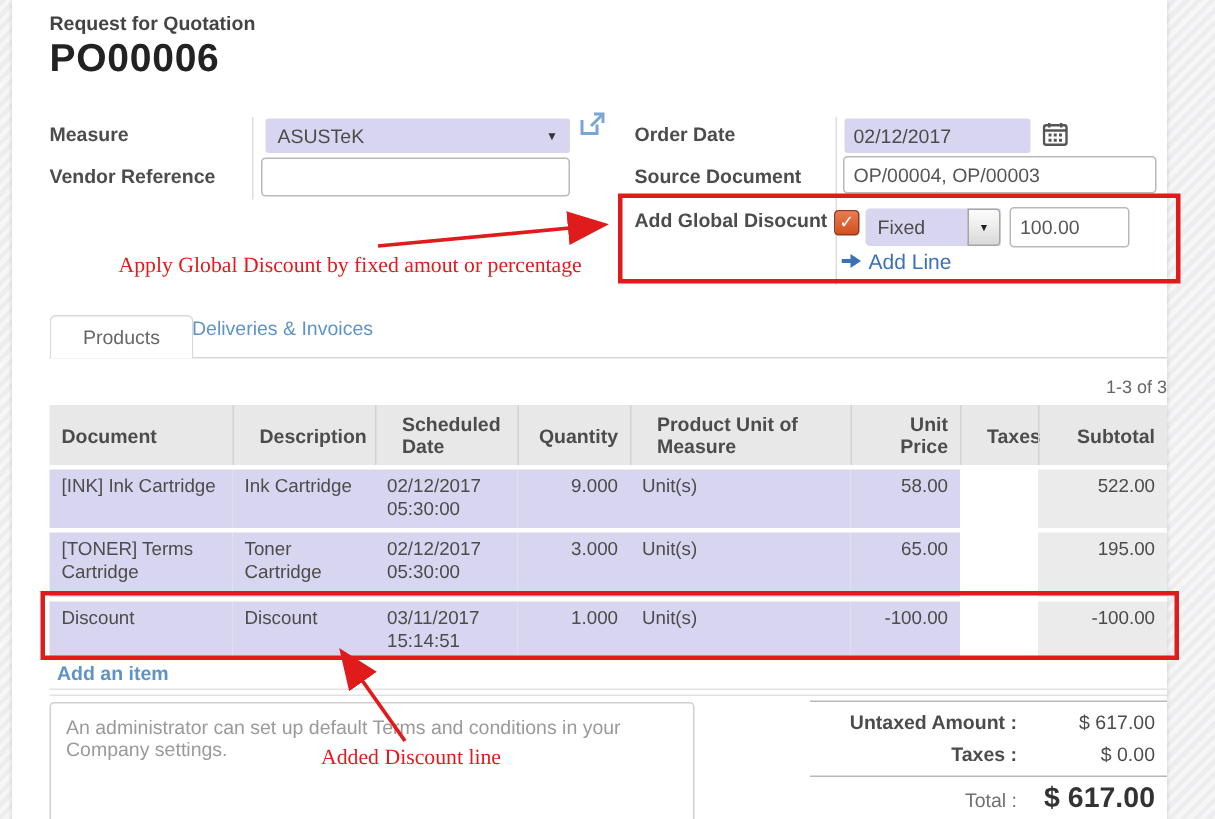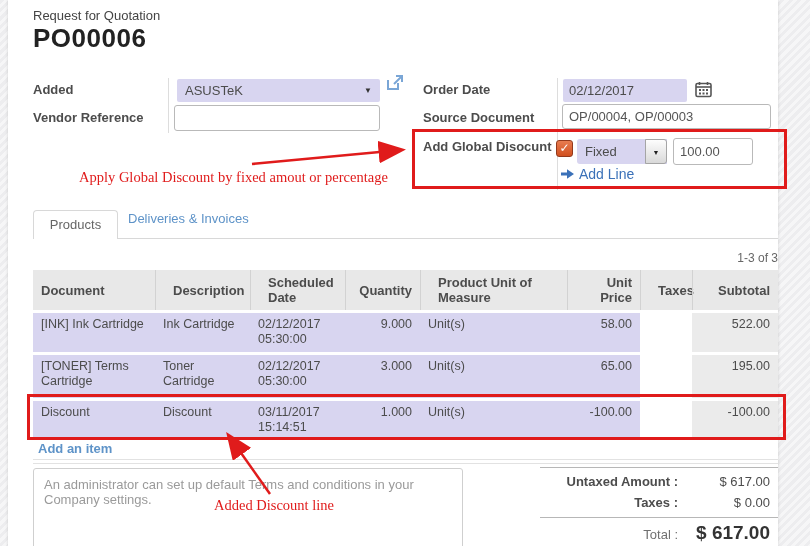--- a/index.html
+++ b/index.html
@@ -5,21 +5,21 @@
   * { margin:0; padding:0; box-sizing:border-box; }
   html,body { background:#e9e9eb; }
   .page {
     position:relative; width:810px; height:546px; overflow:hidden;
     font-family:"Liberation Sans","DejaVu Sans",sans-serif;
     background:repeating-linear-gradient(135deg,#ededef 0 3px,#f6f6f7 3px 6px);
     color:#4c4c4c;
   }
   .sheet { position:absolute; left:8px; top:0; width:770px; height:546px; background:#fff; box-shadow:0 0 3px rgba(0,0,0,.15); }
   .abs { position:absolute; }
-  .subtitle { left:25px; top:8px; font-size:13px; font-weight:normal; color:#444; }
+  .subtitle { left:25px; top:8px; font-size:13px; font-weight:bold; color:#444; }
   .title { left:25px; top:23px; font-size:26px; font-weight:bold; color:#222; letter-spacing:.5px; }
   .lbl { font-size:13px; font-weight:bold; color:#4c4c4c; }
   .vline { width:1px; background:#ddd; }
   .lavender { background:#d8d5f0; border-radius:2px; }
   .selfield { font-size:13px; color:#4c4c4c; line-height:23px; padding-left:8px; }
   .caret { position:absolute; right:8px; top:0; line-height:23px; font-size:8px; color:#333; }
   input.txt { border:1px solid #b9b9b9; border-radius:3px; background:#fff; font-family:inherit; font-size:13px; color:#555; padding:0 6px; outline:none; }
   .checkbox { width:17px; height:17px; border:1px solid #93391c; border-radius:3px;
     background:linear-gradient(#e87c50,#d1501f); color:#fff; font-size:12px; font-weight:bold;
     text-align:center; line-height:15px; }
@@ -58,21 +58,21 @@
 </style>
 </head>
 <body>
 
 <div class="page">
   <div class="sheet">
 
     <div class="abs subtitle">Request for Quotation</div>
     <div class="abs title">PO00006</div>
 
-    <div class="abs lbl" style="left:25px; top:82px;">Added</div>
+    <div class="abs lbl" style="left:25px; top:82px;">Measure</div>
     <div class="abs vline" style="left:160px; top:78px; height:55px;"></div>
     <div class="abs lavender" style="left:169px; top:79px; width:203px; height:23px;">
       <span class="selfield">ASUSTeK</span>
       <span class="caret">▼</span>
     </div>
     <span class="abs" style="left:377px; top:73px;"><svg width="20" height="20" viewBox="0 0 20 20">
       <path d="M3 7 v9 h10 v-6" fill="none" stroke="#7aa6d6" stroke-width="2"></path>
       <path d="M9 11 L16.5 3.5" fill="none" stroke="#7aa6d6" stroke-width="2"></path>
       <path d="M11 3 h6 v6" fill="none" stroke="#7aa6d6" stroke-width="2"></path>
     </svg></span>
@@ -111,21 +111,21 @@
     <input class="abs txt" style="left: 665px; top: 138px; width: 80px; height: 27px;" value="100.00">
     <div class="abs" style="left:553px; top:166px; display:flex; align-items:center; gap:5px; cursor:pointer;">
       <span style="display:flex;">
           <svg width="13" height="12" viewBox="0 0 13 12">
             <path d="M0 4.6 h6 V1.3 L13 6 6 10.7 V7.4 H0 z" fill="#3b71b8"></path>
           </svg>
         </span>
       <span class="addline-txt">Add Line</span>
     </div>
 
-    <div class="abs tab-active" style="left:25px; top:210px; width:85px; height:29px;">
+    <div class="abs tab-active" style="left:25px; top:210px; width:96px; height:29px;">
       <span>Products</span>
     </div>
     <div class="abs bluelink" style="left:120px; top:211px;">
       <span>Deliveries &amp; Invoices</span>
     </div>
     <div class="abs tabline" style="left:25px; top:238px; width:745px;"></div>
 
     <div class="abs pager" style="left:690px; top:251px; width:80px;">1-3 of 3</div>
 
     <div class="abs tbl">

